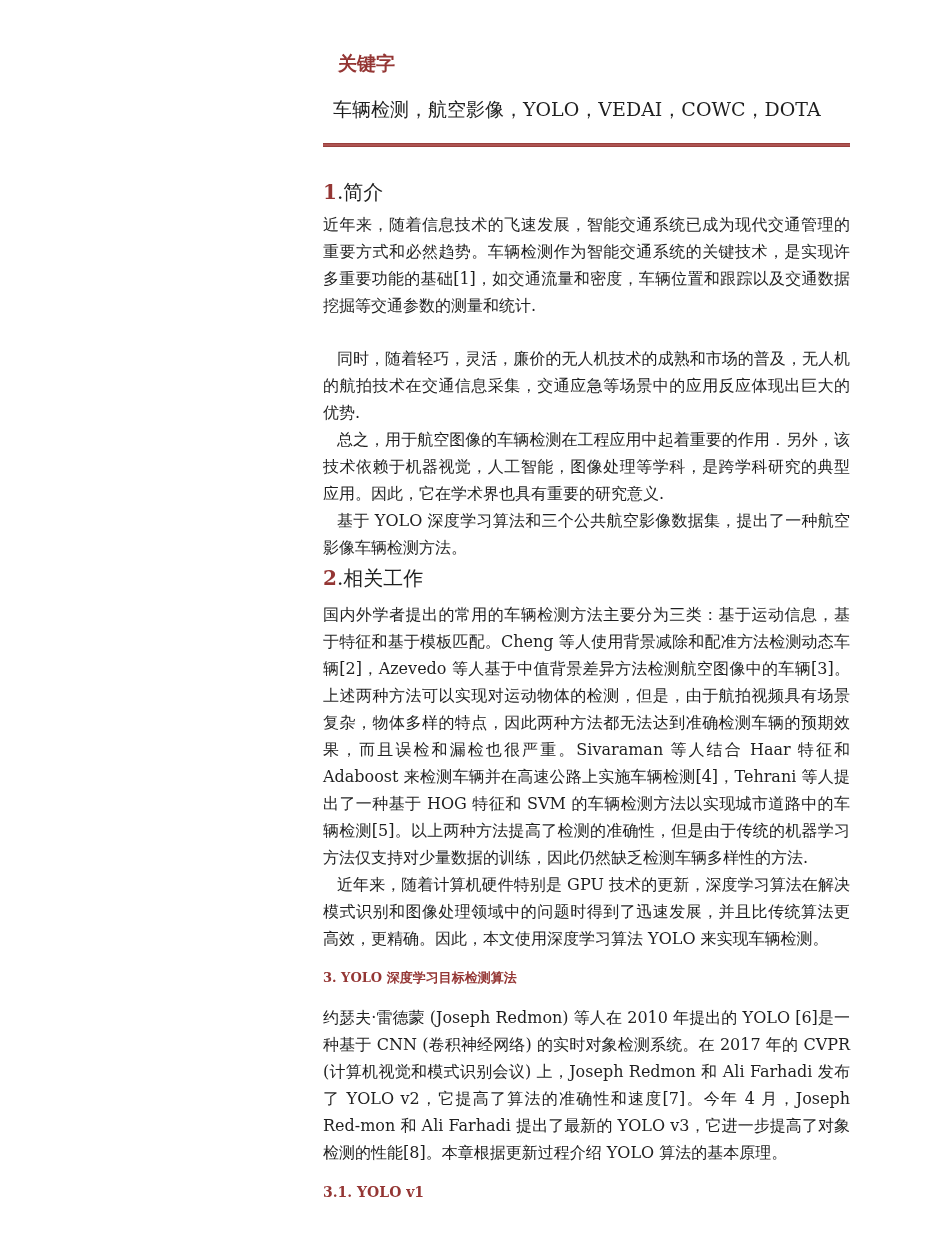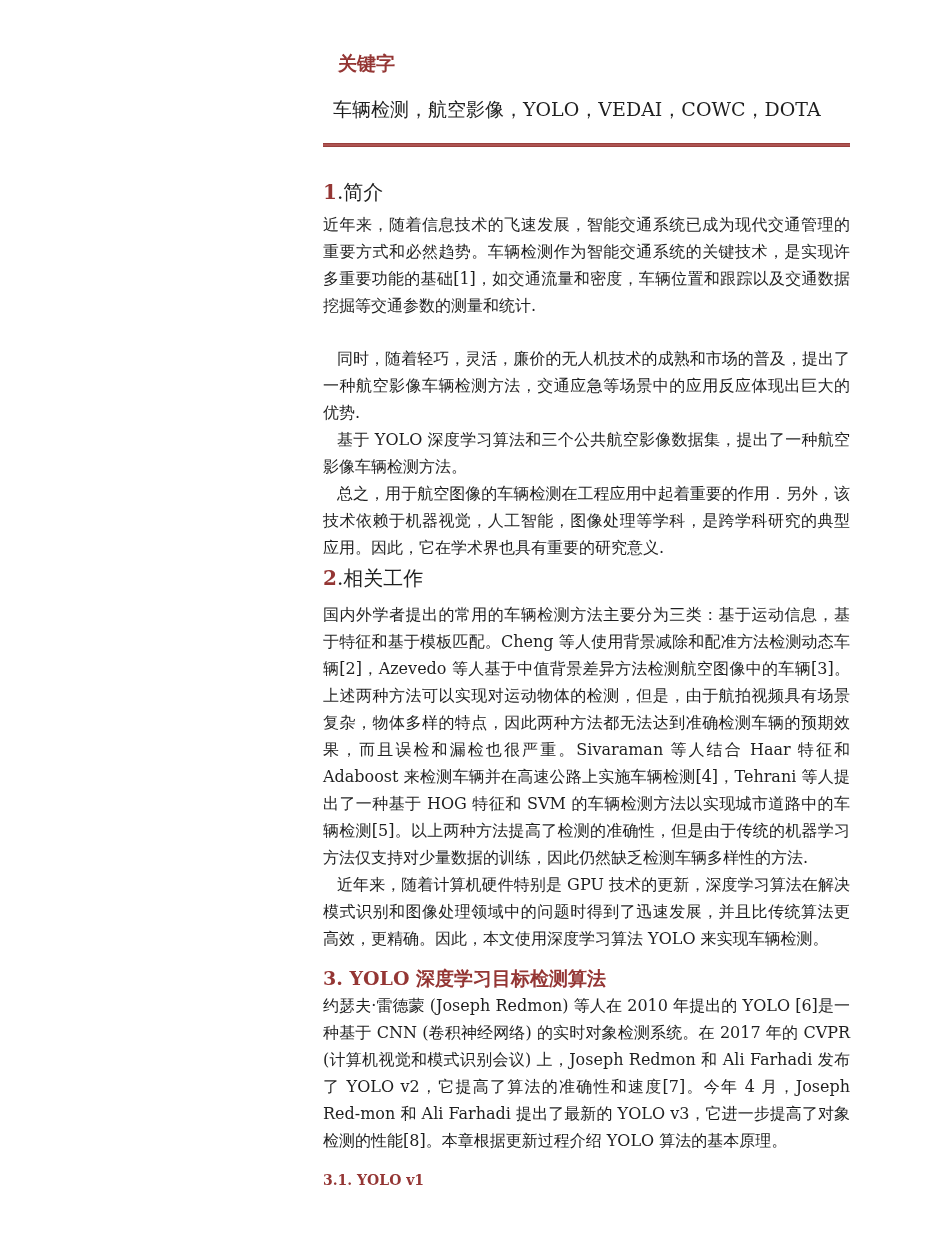--- a/index.html
+++ b/index.html
@@ -52,23 +52,23 @@
     margin: 34px 0 8px 0;
   }
   .sec-num {
     color: var(--accent, #943634);
     font-weight: bold;
   }
   .sec-h.tight { margin: 6px 0 12px 0; }
   .sec-h.red {
     color: var(--accent, #943634);
     font-weight: bold;
-    font-size: 19px;
+    font-size: 13px;
     line-height: 24px;
-    margin: 14px 0 2px 0;
+    margin: 14px 0 14px 0;
   }
   .sec-h.red.sub {
     font-size: 14px;
     margin: 14px 0 0 0;
   }
   p.body { margin: 0; }
   p.indent { text-indent: 14px; }
   p.gap-after { margin-bottom: 26px; }
 </style>
 </head>
@@ -80,23 +80,23 @@
     <section>
       <h2 class="kw-heading">关键字</h2>
       <p class="kw-line">车辆检测，航空影像，YOLO，VEDAI，COWC，DOTA</p>
     </section>
 
     <hr class="rule">
 
     <section>
       <h3 class="sec-h"><span class="sec-num">1</span><span>.简介</span></h3>
       <p class="body gap-after">近年来，随着信息技术的飞速发展，智能交通系统已成为现代交通管理的重要方式和必然趋势。车辆检测作为智能交通系统的关键技术，是实现许多重要功能的基础[1]，如交通流量和密度，车辆位置和跟踪以及交通数据挖掘等交通参数的测量和统计.</p>
-      <p class="body indent">同时，随着轻巧，灵活，廉价的无人机技术的成熟和市场的普及，提出了一种航空影像车辆检测方法，交通应急等场景中的应用反应体现出巨大的优势.</p>
+      <p class="body indent">同时，随着轻巧，灵活，廉价的无人机技术的成熟和市场的普及，无人机的航拍技术在交通信息采集，交通应急等场景中的应用反应体现出巨大的优势.</p>
+      <p class="body indent">总之，用于航空图像的车辆检测在工程应用中起着重要的作用．另外，该技术依赖于机器视觉，人工智能，图像处理等学科，是跨学科研究的典型应用。因此，它在学术界也具有重要的研究意义.</p>
       <p class="body indent">基于 YOLO 深度学习算法和三个公共航空影像数据集，提出了一种航空影像车辆检测方法。</p>
-      <p class="body indent">总之，用于航空图像的车辆检测在工程应用中起着重要的作用．另外，该技术依赖于机器视觉，人工智能，图像处理等学科，是跨学科研究的典型应用。因此，它在学术界也具有重要的研究意义.</p>
     </section>
 
     <section>
       <h3 class="sec-h tight"><span class="sec-num">2</span><span>.相关工作</span></h3>
       <p class="body">国内外学者提出的常用的车辆检测方法主要分为三类：基于运动信息，基于特征和基于模板匹配。Cheng 等人使用背景减除和配准方法检测动态车辆[2]，Azevedo 等人基于中值背景差异方法检测航空图像中的车辆[3]。上述两种方法可以实现对运动物体的检测，但是，由于航拍视频具有场景复杂，物体多样的特点，因此两种方法都无法达到准确检测车辆的预期效果，而且误检和漏检也很严重。Sivaraman 等人结合 Haar 特征和 Adaboost 来检测车辆并在高速公路上实施车辆检测[4]，Tehrani 等人提出了一种基于 HOG 特征和 SVM 的车辆检测方法以实现城市道路中的车辆检测[5]。以上两种方法提高了检测的准确性，但是由于传统的机器学习方法仅支持对少量数据的训练，因此仍然缺乏检测车辆多样性的方法.</p>
       <p class="body indent">近年来，随着计算机硬件特别是 GPU 技术的更新，深度学习算法在解决模式识别和图像处理领域中的问题时得到了迅速发展，并且比传统算法更高效，更精确。因此，本文使用深度学习算法 YOLO 来实现车辆检测。</p>
     </section>
 
     <section>
       <h3 class="sec-h red">3. YOLO 深度学习目标检测算法</h3>

